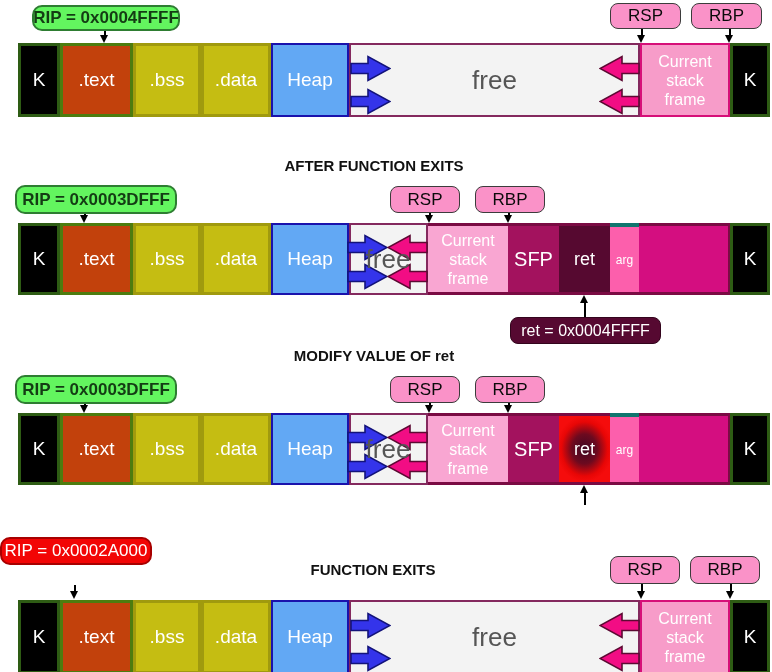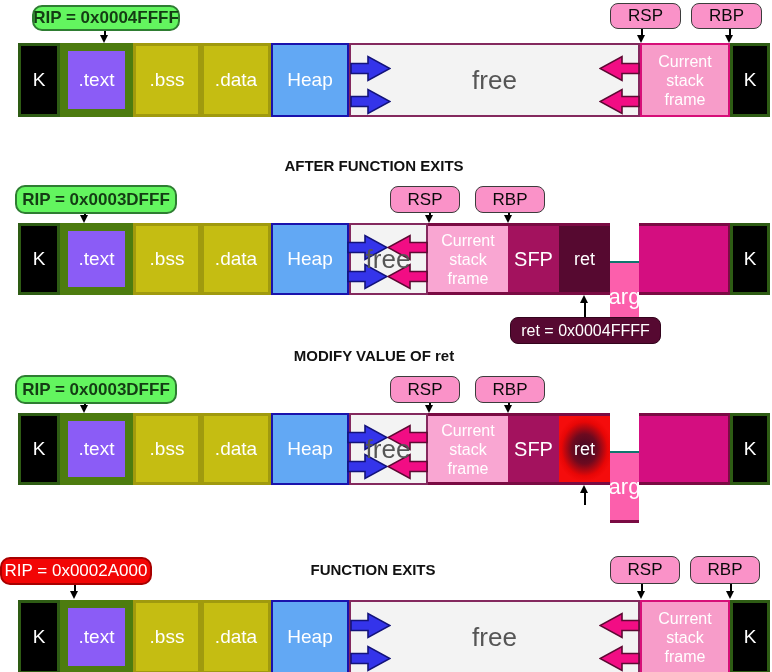--- a/index.html
+++ b/index.html
@@ -10,32 +10,32 @@
   .badge{position:absolute;display:flex;align-items:center;justify-content:center;
          box-sizing:border-box;white-space:nowrap;font-size:17px;}
   .badge.green{background:#63f55f;border:2px solid #2e7d32;color:#143c14;border-radius:10px;font-weight:bold;}
   .badge.pinkreg{background:#fa92c8;border:1.5px solid #3c3c3c;color:#0a0a0a;border-radius:8px;}
   .badge.darkret{background:#560931;border:1px solid #33051d;color:#fff;border-radius:8px;font-size:16px;}
   .badge.redret{background:#f51111;border:2px solid #a80000;color:#fff;border-radius:8px;font-size:16px;}
   .badge.redrip{background:#f20505;border:2px solid #a80000;color:#fff;border-radius:10px;}
   .seg{position:absolute;box-sizing:border-box;display:flex;align-items:center;justify-content:center;
        color:#fff;font-size:19px;text-align:center;}
   .k{background:#000;border:3px solid #2e5c14;}
-  .textseg{background:#8b5cf6;border:8px solid #4d7c0f;}
+  .textseg{background:#c2410c;border:3px solid #4d7c0f;}
   .bssseg{background:#c5bd12;border:3px solid #a09a0e;}
   .heapseg{background:#62a8f4;border:2px solid #1a12ac;}
   .freeseg{background:#f3f3f3;border:2px solid #84295e;color:#555;font-size:26px;}
   .csf1{background:#f79cc9;border:2px solid #d60f78;font-size:16px;line-height:19px;padding:0 6px;}
   .csf2{background:#f9a6d2;border-top:3px solid #7a0b43;border-bottom:3px solid #7a0b43;
         font-size:16px;line-height:19px;padding:0 4px;}
   .sfpseg{background:#a3125e;border-top:3px solid #7a0b43;border-bottom:3px solid #7a0b43;font-size:20px;}
   .retdark{background:#560930;border-top:3px solid #7a0b43;border-bottom:3px solid #7a0b43;font-size:18px;}
   .rethot{background:radial-gradient(ellipse 55% 50% at center,#3f0824 0%,#6d0a1f 45%,#e80606 82%,#f50c0c 100%);
           border-top:3px solid #7a0b43;border-bottom:3px solid #7a0b43;font-size:18px;}
-  .argseg{background:#fc5fac;border-top:2px solid #0f766e;border-bottom:3px solid #7a0b43;font-size:22px;margin-top:38px;}
+  .argseg{background:#fc5fac;border-top:4px solid #0f766e;border-bottom:3px solid #7a0b43;font-size:12px;}
   .restseg{background:#d40e80;border-top:3px solid #7a0b43;border-bottom:3px solid #7a0b43;border-right:2px solid #7a0b43;}
   .vl{position:absolute;width:1.5px;background:#000;}
   .ahd{position:absolute;width:0;height:0;border-left:4.5px solid transparent;
        border-right:4.5px solid transparent;border-top:8px solid #000;}
   .ahu{position:absolute;width:0;height:0;border-left:4.5px solid transparent;
        border-right:4.5px solid transparent;border-bottom:8px solid #000;}
   .barrow{position:absolute;width:41px;height:27px;z-index:4;}
   .freelbl{position:absolute;transform:translate(-50%,-50%);color:#555;font-size:26px;z-index:6;}
 </style>
 </head>
@@ -152,21 +152,21 @@
         <path d="M40 8.5 H23 V1.5 L1 13.5 L23 25.5 V18.5 H40 Z" fill="#f20d84" stroke="#5c0a33" stroke-width="1.6"></path>
       </svg></div>
   <div class="barrow" style="left:387px;top:453px;"><svg width="41" height="27">
         <path d="M40 8.5 H23 V1.5 L1 13.5 L23 25.5 V18.5 H40 Z" fill="#f20d84" stroke="#5c0a33" stroke-width="1.6"></path>
       </svg></div>
 
   <div class="ahu" style="left:580px;top:485px;"></div>
   <div class="vl" style="left:584px;top:492px;height:13px;"></div>
 
   <div class="title" style="left:373px;top:561px;">FUNCTION EXITS</div>
-  <div class="badge redrip" style="left:0px;top:557px;width:152px;height:28px;">RIP = 0x0002A000</div>
+  <div class="badge redrip" style="left:0px;top:537px;width:152px;height:28px;">RIP = 0x0002A000</div>
   <div class="badge pinkreg" style="left:610px;top:556px;width:70px;height:28px;">RSP</div>
   <div class="badge pinkreg" style="left:690px;top:556px;width:70px;height:28px;">RBP</div>
   <div class="vl" style="left:74px;top:585px;height:8px;"></div>
   <div class="ahd" style="left:70px;top:591px;"></div>
   <div class="vl" style="left:641px;top:584px;height:9px;"></div>
   <div class="ahd" style="left:637px;top:591px;"></div>
   <div class="vl" style="left:730px;top:584px;height:9px;"></div>
   <div class="ahd" style="left:726px;top:591px;"></div>
 
   <div class="seg k" style="left:18px;top:600px;width:42px;height:74px;">K</div>

